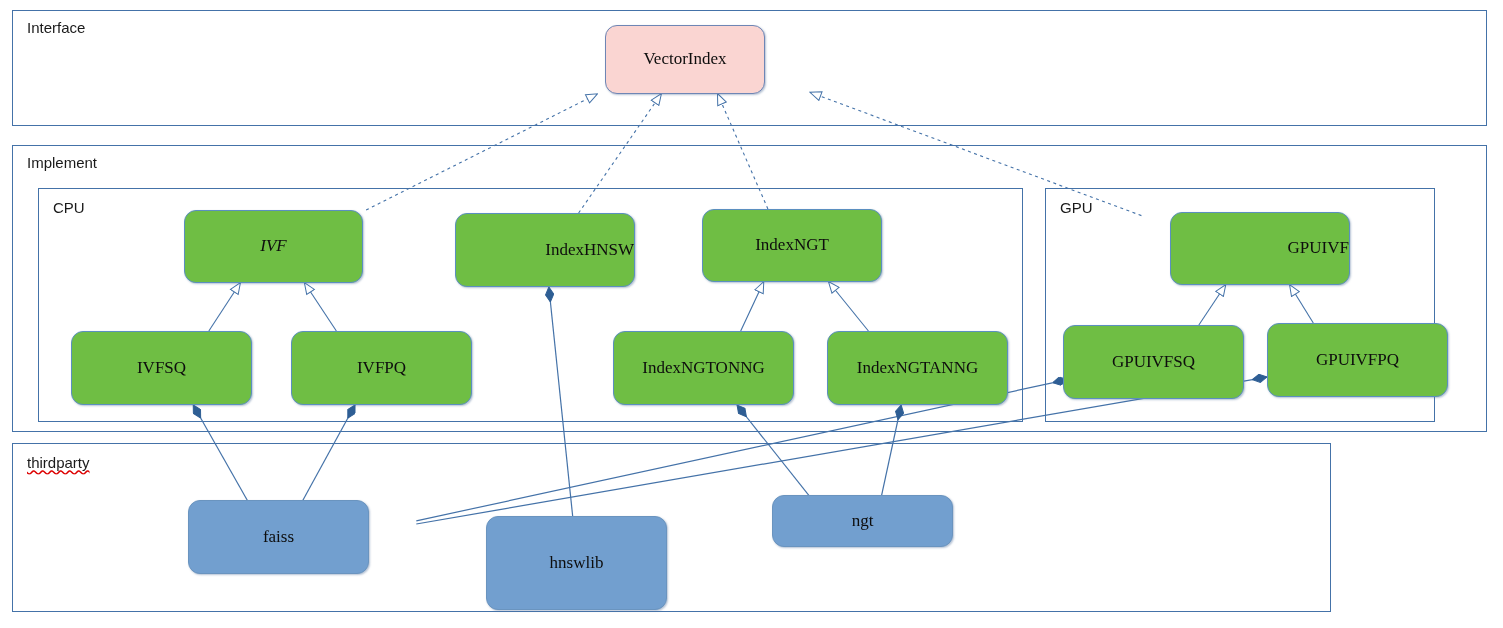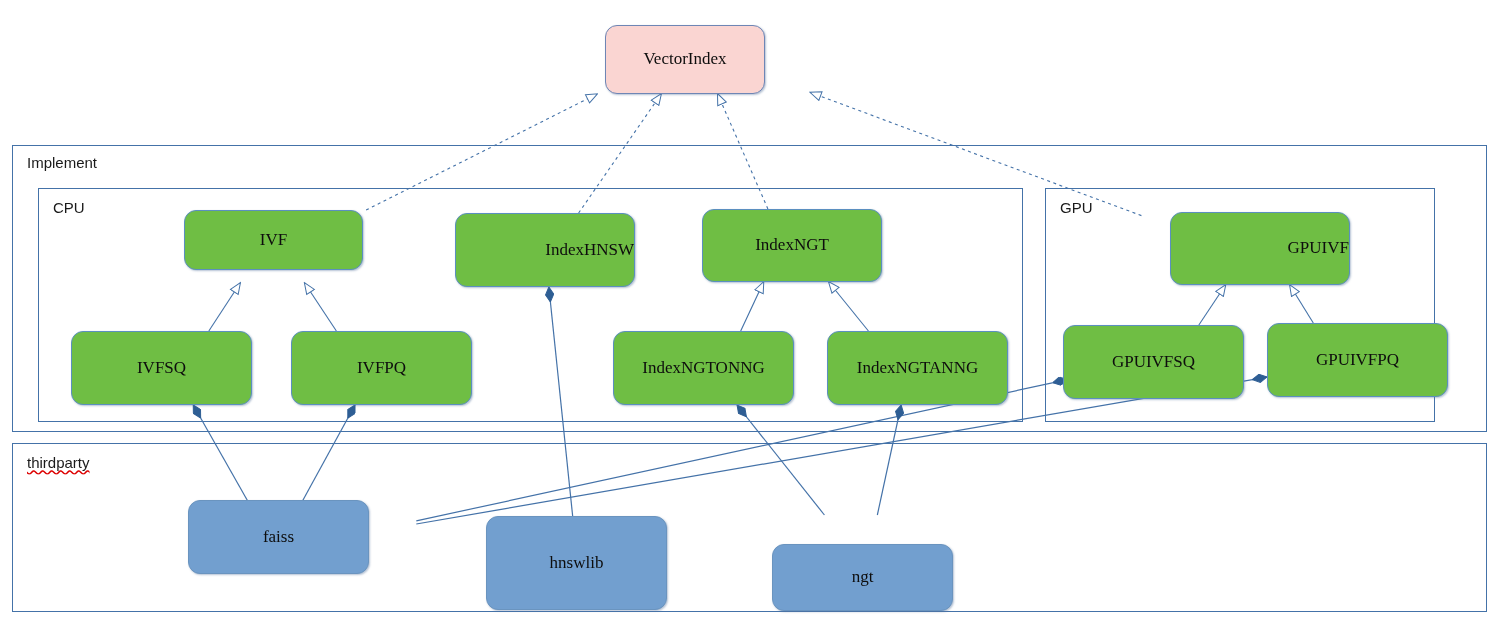--- a/index.html
+++ b/index.html
@@ -48,30 +48,33 @@
   .node.impl{background:#6FBE44;border-color:#5B8FC0;}
   .node.third{background:#729FCF;border-color:#6A94BF;}
 
   svg#wires{position:absolute;left:0;top:0;width:1503px;height:628px;pointer-events:none;}
 </style>
 </head>
 <body>
 
 <div id="stage">
 
+  <div class="group" id="g-interface" style="left: 12px; top: 10px; width: 1475px; height: 116px;">
+    <span class="group-label" style="left: 14px; top: 8px;">Interface</span>
+  </div>
   <div class="group" id="g-implement" style="left: 12px; top: 145px; width: 1475px; height: 287px;">
     <span class="group-label" style="left: 14px; top: 8px;">Implement</span>
   </div>
   <div class="group" id="g-cpu" style="left: 38px; top: 188px; width: 985px; height: 234px;">
     <span class="group-label" style="left: 14px; top: 10px;">CPU</span>
   </div>
   <div class="group" id="g-gpu" style="left: 1045px; top: 188px; width: 390px; height: 234px;">
     <span class="group-label" style="left: 14px; top: 10px;">GPU</span>
   </div>
-  <div class="group" id="g-thirdparty" style="left: 12px; top: 443px; width: 1475px; height: 169px; text-align: center;">
+  <div class="group" id="g-thirdparty" style="left: 12px; top: 443px; width: 1319px; height: 169px; text-align: center;">
     <span class="group-label misspell" style="left: 14px; top: 10px;">thirdparty</span>
   </div>
 
   <svg id="wires" viewBox="0 0 1503 628">
     <defs>
       <marker id="hollowArrow" markerWidth="13" markerHeight="11" refX="11.5" refY="5.5" orient="auto" markerUnits="userSpaceOnUse">
         <path d="M0.8,0.9 L12,5.5 L0.8,10.1 Z" fill="#ffffff" stroke="#4472A8" stroke-width="1"></path>
       </marker>
       <marker id="filledDiamond" markerWidth="16" markerHeight="9" refX="15" refY="4.5" orient="auto" markerUnits="userSpaceOnUse">
         <path d="M0,4.5 L7.5,0.4 L15,4.5 L7.5,8.6 Z" fill="#2E5E94" stroke="#2E5E94" stroke-width="1"></path>
@@ -95,21 +98,21 @@
         <line x1="572.6534653465346" y1="516" x2="548.8465346534654" y2="287" stroke="#4472A8" stroke-width="1.2" marker-end="url(#filledDiamond)"></line>
         <line x1="824.4358695652173" y1="515" x2="737.0576086956521" y2="405" stroke="#4472A8" stroke-width="1.2" marker-end="url(#filledDiamond)"></line>
         <line x1="877.3445652173913" y1="515" x2="901.1532608695652" y2="405" stroke="#4472A8" stroke-width="1.2" marker-end="url(#filledDiamond)"></line>
       </g>
   </svg>
 
   <div id="node-layer">
       <div class="node iface" style="left: 605px; top: 25px; width: 160px; height: 69px;">
         <span>VectorIndex</span>
       </div>
-      <div class="node impl" style="left: 184px; top: 210px; width: 179px; height: 60px;">
+      <div class="node impl" style="left: 184px; top: 210px; width: 179px; height: 73px; font-style: italic;">
         <span>IVF</span>
       </div>
       <div class="node impl" style="left: 455px; top: 213px; width: 180px; height: 74px; justify-content: flex-end;">
         <span>IndexHNSW</span>
       </div>
       <div class="node impl" style="left: 702px; top: 209px; width: 180px; height: 73px;">
         <span>IndexNGT</span>
       </div>
       <div class="node impl" style="left: 1170px; top: 212px; width: 180px; height: 73px; justify-content: flex-end;">
         <span>GPUIVF</span>
@@ -131,18 +134,18 @@
       </div>
       <div class="node impl" style="left: 1267px; top: 323px; width: 181px; height: 74px;">
         <span>GPUIVFPQ</span>
       </div>
       <div class="node third" style="left: 188px; top: 500px; width: 181px; height: 74px;">
         <span>faiss</span>
       </div>
       <div class="node third" style="left: 486px; top: 516px; width: 181px; height: 94px;">
         <span>hnswlib</span>
       </div>
-      <div class="node third" style="left: 772px; top: 544px; width: 181px; height: 67px; align-items: center;">
+      <div class="node third" style="left: 772px; top: 495px; width: 181px; height: 52px; align-items: center;">
         <span>ngt</span>
       </div>
     </div>
 
 </div>
 
 </body></html>

